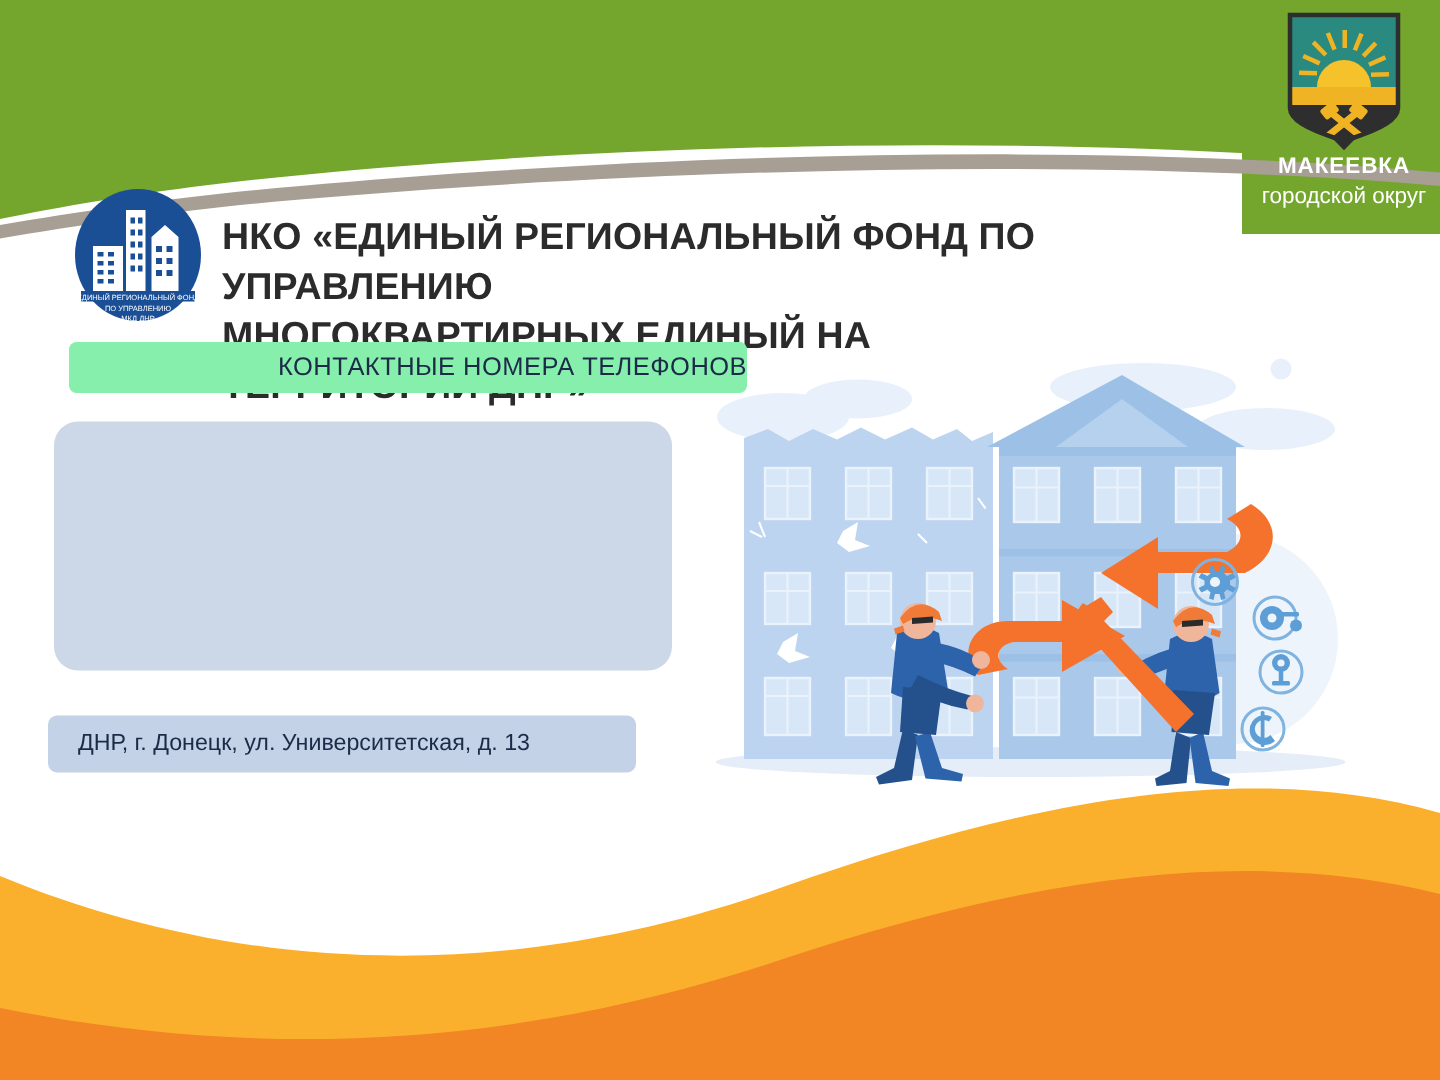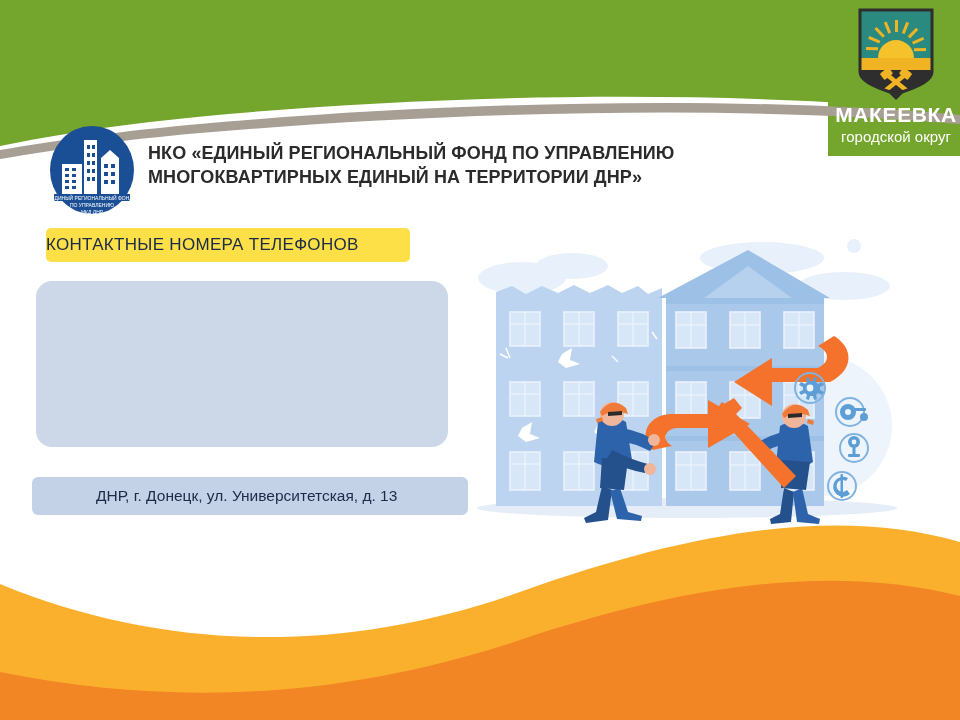--- a/index.html
+++ b/index.html
@@ -34,21 +34,21 @@
     z-index: 12;
     text-align: center;
   }
   #emblem-shield {
     margin: 6px auto 0 auto;
     display: block;
   }
   .emblem-title {
     color: #ffffff;
     font-weight: bold;
-    font-size: 21px;
+    font-size: 15px;
     letter-spacing: 0.6px;
     margin-top: 1px;
     line-height: 1.1;
   }
   .emblem-sub {
     color: #ffffff;
     font-size: 15px;
     margin-top: 3px;
     line-height: 1.1;
   }
@@ -65,37 +65,37 @@
   }
   #org-logo {
     width: 92px;
     height: 92px;
     flex: 0 0 92px;
   }
   #org-title {
     margin-left: 10px;
     margin-top: 18px;
     color: #2b2b2b;
-    font-size: 18px;
+    font-size: 25px;
     font-weight: bold;
     line-height: 1.32;
     letter-spacing: 0.1px;
   }
   
   #contacts-heading {
     position: absolute;
     left: 46px;
     top: 228px;
-    width: 364px;
+    width: 452px;
     height: 34px;
-    background: #fde047;
+    background: #86efac;
     border-radius: 5px;
     display: flex;
     align-items: center;
-    justify-content: flex-start;
+    justify-content: flex-end;
     z-index: 10;
   }
   #contacts-heading span {
     color: #1b2b48;
     font-size: 17px;
     letter-spacing: 0.3px;
   }
   #phones-panel {
     position: absolute;
     left: 36px;
@@ -143,21 +143,20 @@
     position: absolute;
     left: 32px;
     top: 477px;
     width: 392px;
     height: 38px;
     background: #c3d2e6;
     border-radius: 6px;
     display: flex;
     align-items: center;
     z-index: 10;
-    padding-left: 44px;
   }
   #address-bar span {
     color: #1b2b48;
     font-size: 15.5px;
     padding-left: 20px;
   }
   
   #illustration {
     position: absolute;
     left: 462px;

